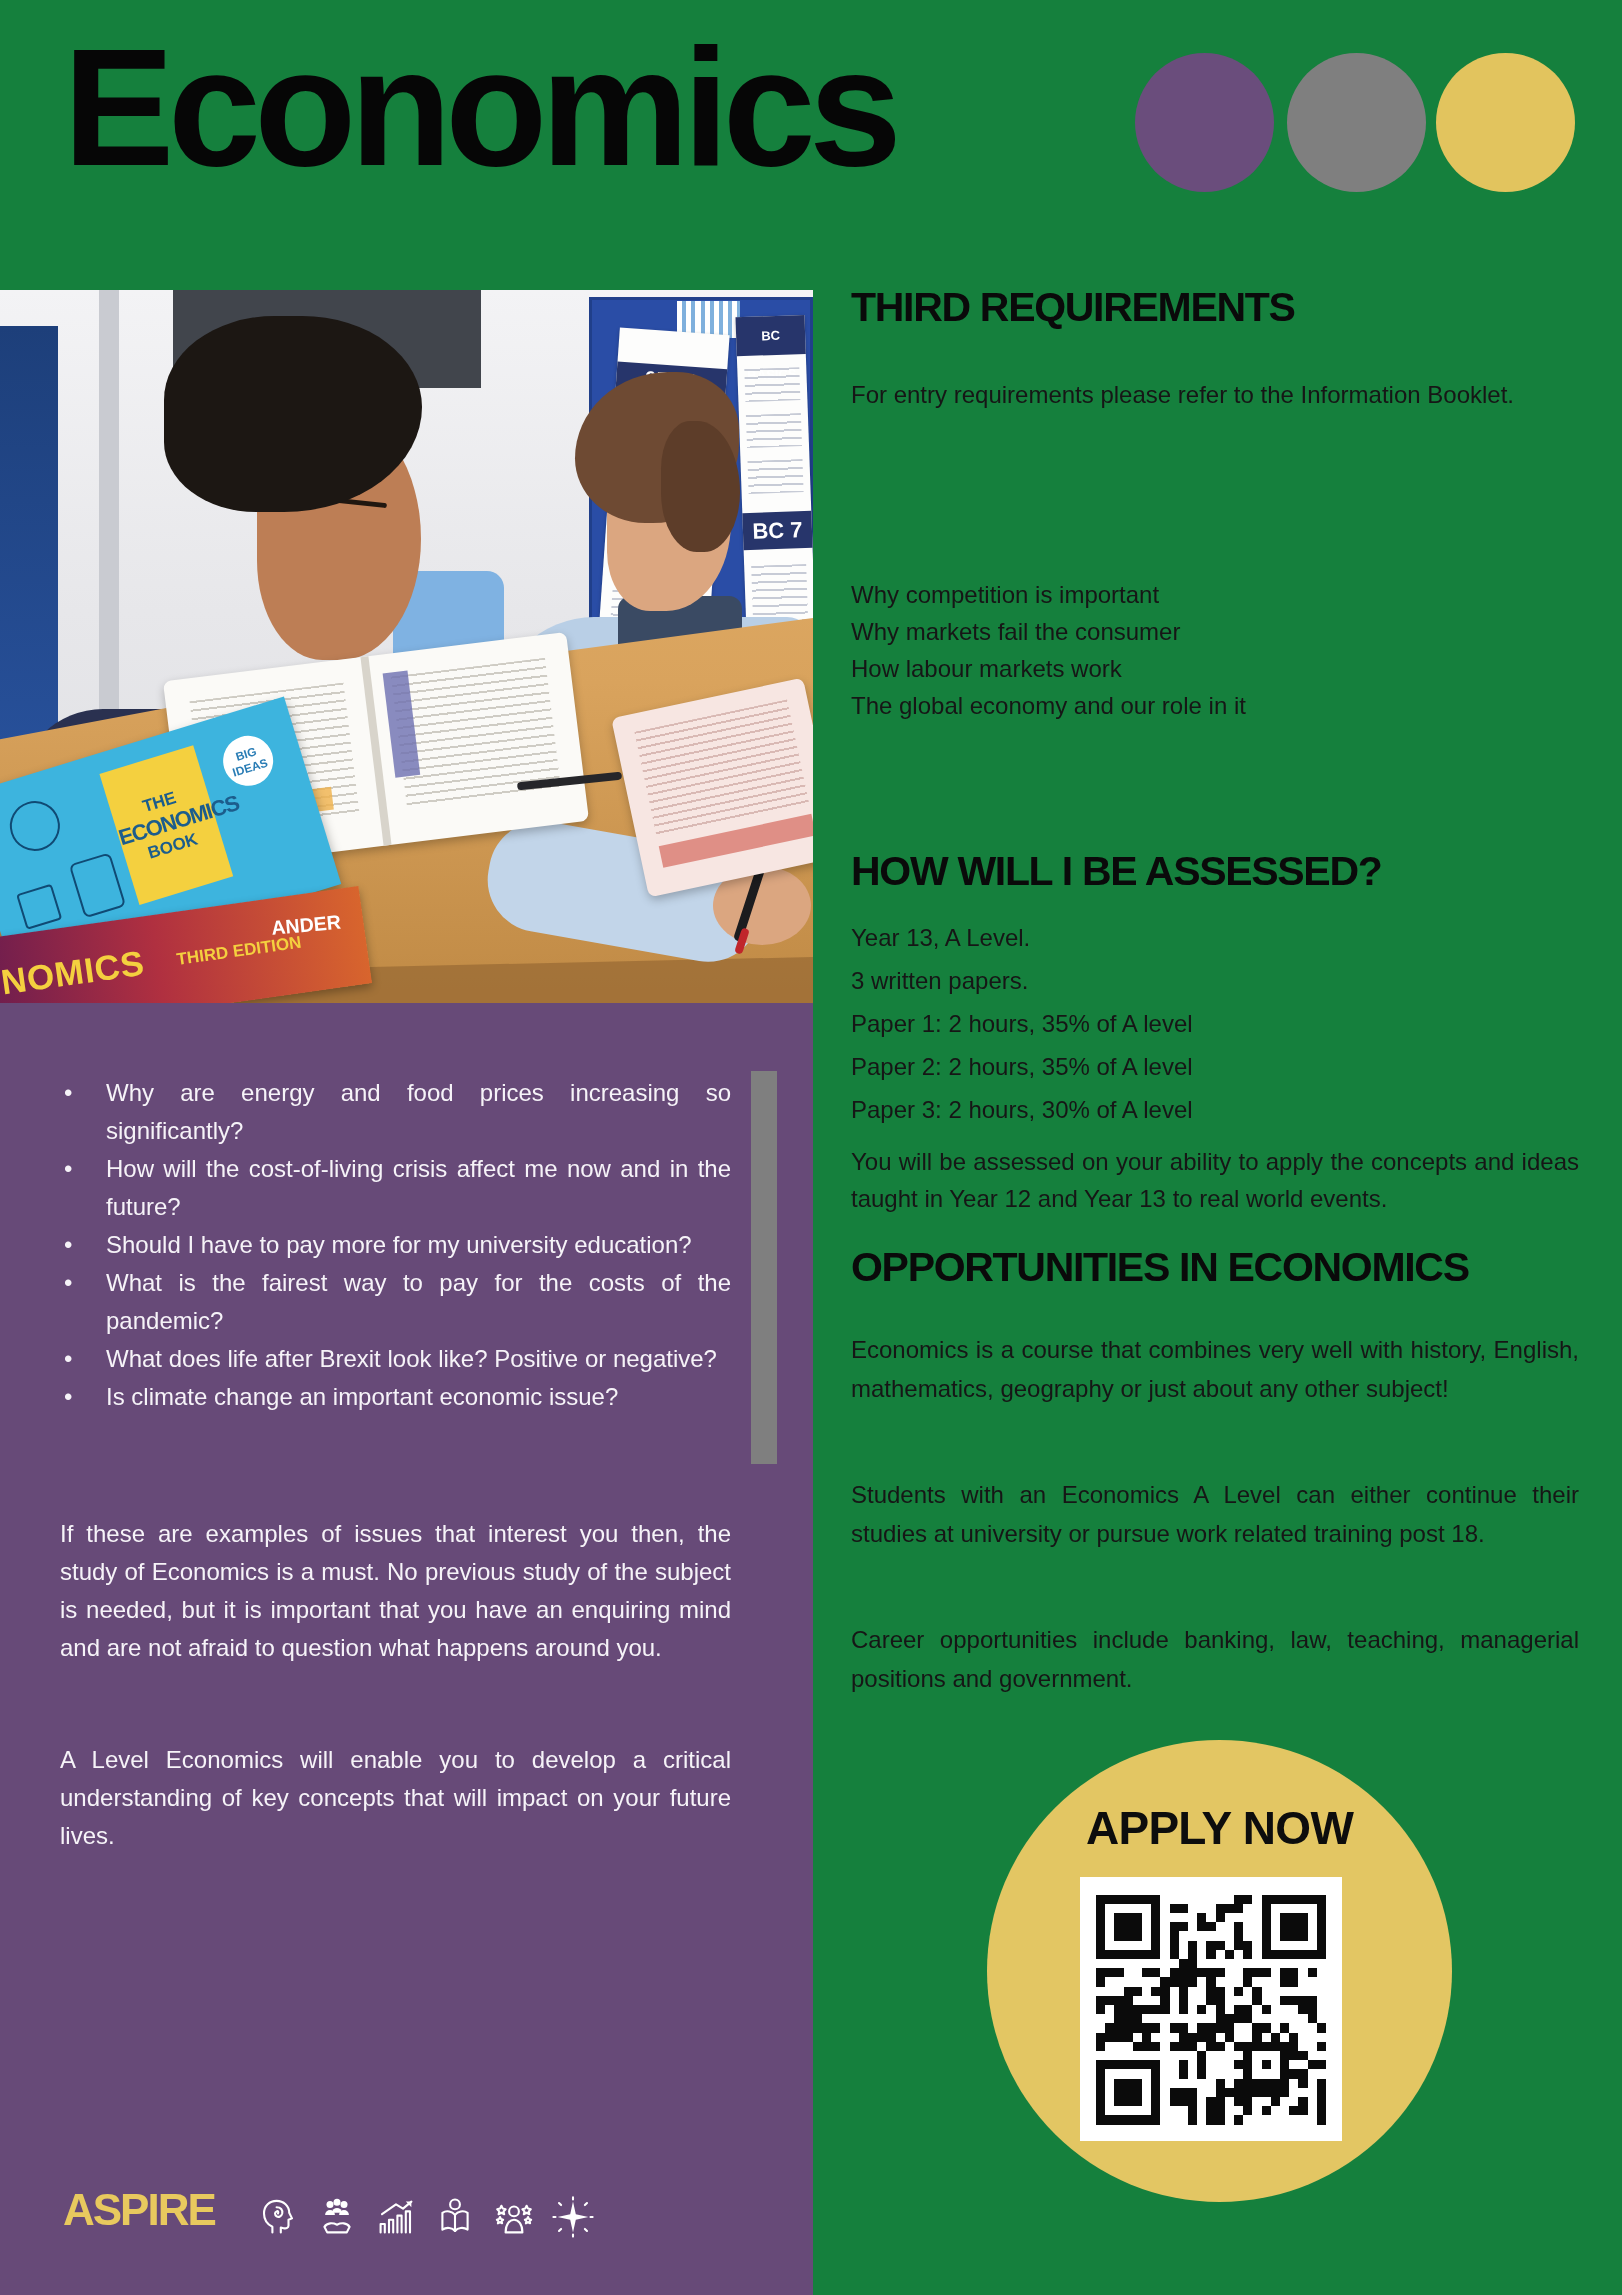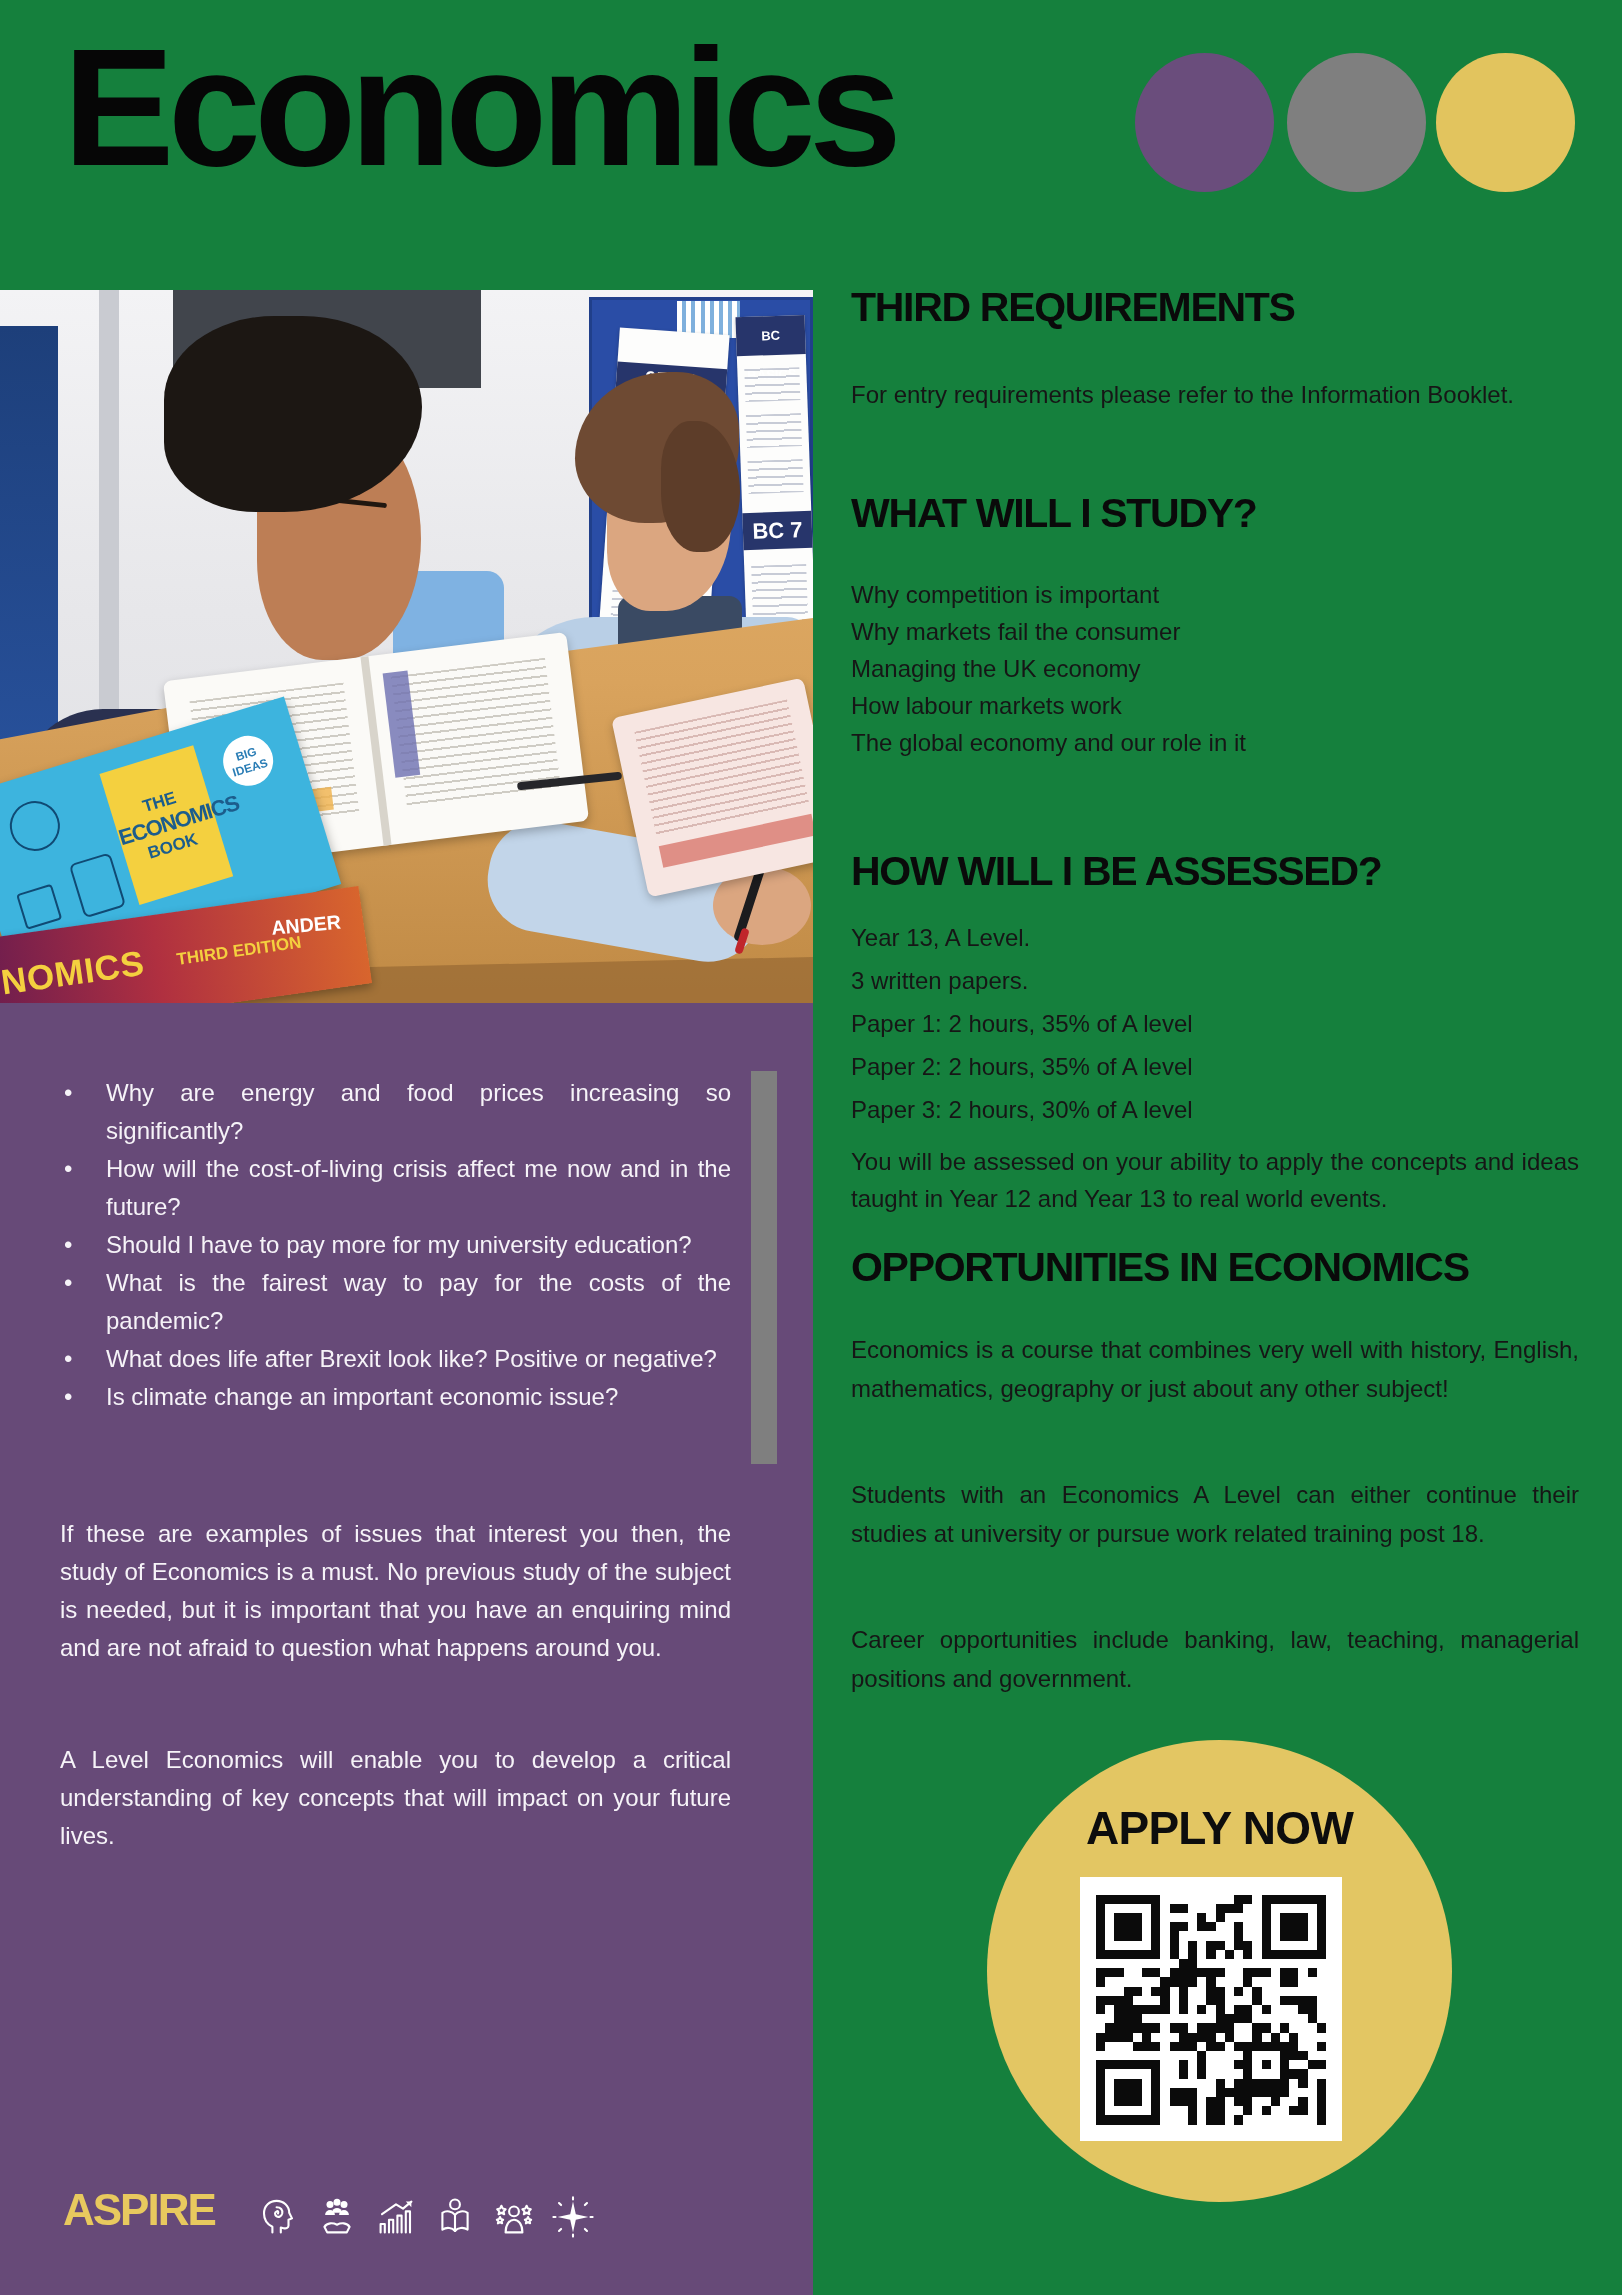--- a/index.html
+++ b/index.html
@@ -258,25 +258,23 @@
     </svg>
     <svg viewBox="0 0 60 60">
       <path class="fill" d="M30 8 L34 26 L52 30 L34 34 L30 52 L26 34 L8 30 L26 26 Z"></path>
       <path d="M30 2 V5 M30 55 V58 M2 30 H5 M55 30 H58 M10 10 L13 13 M47 47 L50 50 M50 10 L47 13 M13 47 L10 50"></path>
     </svg>
   </div>
 
   <div class="abs rc rc-h" style="top:287px;">THIRD REQUIREMENTS</div>
   <p class="abs rc rc-body" style="top:376px;">For entry requirements please refer to the Information Booklet.</p>
 
-  <div class="abs rc rc-h" style="top:493px;">WHAT WILL I STUDY?</div>
   <ul class="abs rc rc-list" style="top:576px;">
     <li>Why competition is important</li>
     <li>Why markets fail the consumer</li>
-    <li>Managing the UK economy</li>
     <li>How labour markets work</li>
     <li>The global economy and our role in it</li>
   </ul>
 
   <div class="abs rc rc-h" style="top:851px;">HOW WILL I BE ASSESSED?</div>
   <ul class="abs rc rc-list2" style="top:916px;">
     <li>Year 13, A Level.</li>
     <li>3 written papers.</li>
     <li>Paper 1: 2 hours, 35% of A level</li>
     <li>Paper 2: 2 hours, 35% of A level</li>

